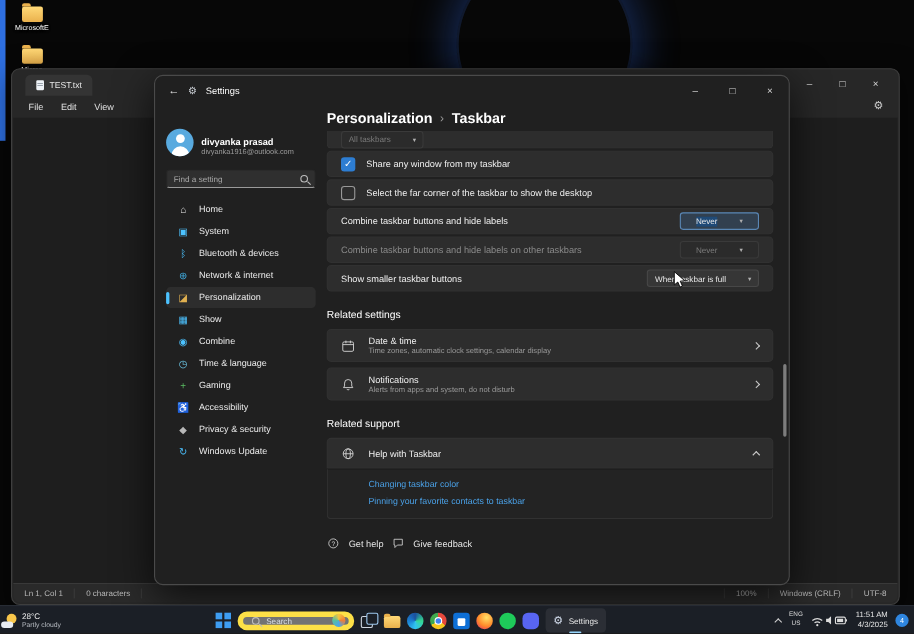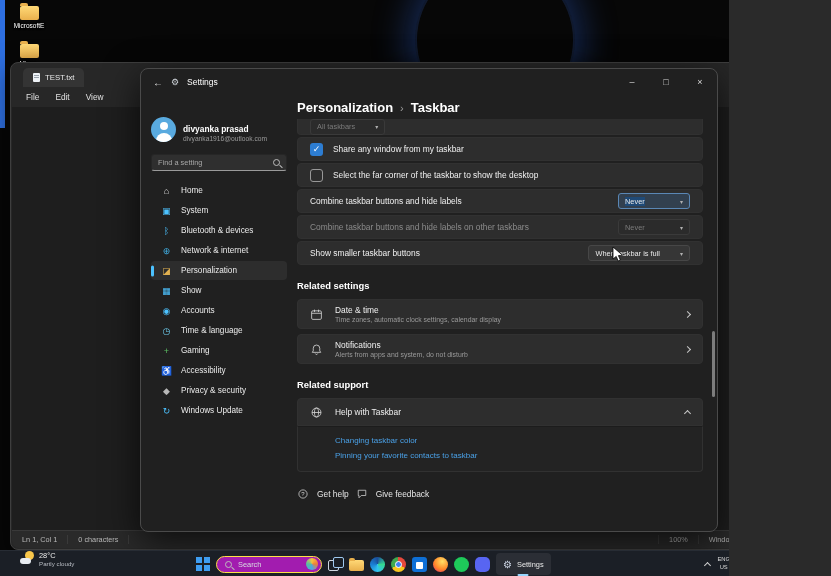--- a/index.html
+++ b/index.html
@@ -1,17 +1,17 @@
 <!DOCTYPE html>
 <html><head>
 <meta charset="utf-8">
 <style>
 *{margin:0;padding:0;box-sizing:border-box}
 html,body{background:#2a2a2a}
-.screen{position:relative;width:729px;height:576px;background:#070707;overflow:hidden;font-family:"Liberation Sans",sans-serif;color:#eee}
+.screen{position:relative;width:831px;height:576px;background:#070707;overflow:hidden;font-family:"Liberation Sans",sans-serif;color:#eee}
 .glow{position:absolute;left:415px;top:-40px;width:160px;height:160px;border-radius:50%;box-shadow:0 0 34px 8px rgba(45,95,205,.38);border:2px solid rgba(60,110,220,.18)}
 .edge-strip{position:absolute;left:0;top:0;width:5px;height:128px;background:#2e6fe0}
 
 .desktop-icon{position:absolute;width:46px;text-align:center;color:#fff;font-size:6.5px;text-shadow:0 1px 2px #000,0 0 2px #000}
 .folder{width:19px;height:14px;margin:0 auto 2px;background:linear-gradient(#ffd977,#eab14d);border-radius:2px;position:relative}
 .folder::before{content:"";position:absolute;top:-3px;left:0;width:8px;height:3px;background:#eab14d;border-radius:2px 2px 0 0}
 
 .notepad{position:absolute;left:10px;top:62px;width:808px;height:488px;background:#272727;border:1px solid #3e3e3e;border-radius:8px;box-shadow:0 6px 24px rgba(0,0,0,.55)}
 .np-titlebar{height:24px;position:relative;display:flex;align-items:flex-end}
 .np-tab{margin-left:12px;height:19px;display:flex;align-items:center;gap:5px;background:#343434;border-radius:5px 5px 0 0;padding:0 10px;font-size:7.8px;color:#e8e8e8}
@@ -54,56 +54,56 @@
 .nav-icon{width:11px;text-align:center;font-size:9px;flex:none}
 
 .main{position:absolute;left:156px;top:26px;right:10px;bottom:0;padding-right:4px}
 .breadcrumb{margin-top:5px;font-size:13px;font-weight:bold;color:#fff;display:flex;gap:7px;align-items:center}
 .breadcrumb .sep{color:#9a9a9a;font-weight:normal;font-size:11px}
 .rows{margin-top:4px}
 .row{height:24px;background:#2d2d2d;border:1px solid #313131;border-radius:4px;margin-bottom:2px;display:flex;align-items:center;padding:0 12px;font-size:8.4px;color:#f0f0f0}
 .row.clipped{height:16px;border-radius:0 0 4px 4px;border-top:none}
 .row.disabled{color:#8b8b8b}
 .row .label{flex:1;padding-right:8px}
-.dropdown{min-width:72px;height:16px;background:#363636;border:1px solid #474747;border-radius:3px;display:flex;align-items:center;justify-content:space-between;padding:0 6px;font-size:7.4px;color:#e8e8e8;gap:20px;white-space:nowrap}
+.dropdown{min-width:72px;height:16px;background:#363636;border:1px solid #474747;border-radius:3px;display:flex;align-items:center;justify-content:center;padding:0 6px;font-size:7.4px;color:#e8e8e8;gap:20px;white-space:nowrap}
 .row.disabled .dropdown{background:#2b2b2b;color:#7b7b7b;border-color:#3a3a3a}
 .dd-chev{font-size:6px;color:#b0b0b0}
 .dropdown.focused{background:#32404f;border-color:#5a87b5}
 .dropdown.focused .dd-value{background:#1f4a77}
 .cb{width:13px;height:13px;border-radius:3px;margin-right:10px;flex:none;display:flex;align-items:center;justify-content:center;font-size:9px;line-height:1}
 .cb.checked{color:#fff}
 .cb.unchecked{border:1px solid #989898;background:transparent}
-.section-heading{margin:15px 0 8px;font-size:9.4px;font-weight:bold;color:#fff}
+.section-heading{margin:15px 0 8px;font-size:9.4px;font-weight:normal;color:#fff}
 .card{height:30px;background:#2d2d2d;border:1px solid #313131;border-radius:4px;margin-bottom:5px;display:flex;align-items:center;padding:0 12px;gap:12px}
 .card-texts{flex:1}
 .card-title{font-size:8.4px;color:#f0f0f0}
 .card-sub{font-size:6.9px;color:#9a9a9a;margin-top:1.5px}
 .chev{width:5px;height:5px;border-right:1.3px solid #c8c8c8;border-bottom:1.3px solid #c8c8c8;flex:none}
 .chev.right{transform:rotate(-45deg)}
 .chev.up{transform:rotate(-135deg);margin-top:3px}
 .expander-head{height:28px;background:#2d2d2d;border:1px solid #313131;border-radius:4px 4px 0 0;display:flex;align-items:center;padding:0 12px;gap:12px}
 .exp-title{flex:1;font-size:8.4px;color:#f0f0f0}
 .expander-body{background:#232323;border:1px solid #313131;border-top:1px solid #1c1c1c;border-radius:0 0 4px 4px;padding:9px 12px 11px 37px;display:flex;flex-direction:column;gap:6px}
 .support-link{font-size:8px}
 .footer-links{margin-top:16px;display:flex;flex-direction:row;gap:7px}
 .footer-link{display:flex;align-items:center;gap:8px;font-size:8.4px;color:#e6e6e6}
 .icon-svg{display:inline-flex;flex:none}
 .scroll-thumb{position:absolute;right:2px;top:262px;width:3px;height:66px;background:#7d7d7d;border-radius:2px}
 
 .taskbar{position:absolute;left:0;bottom:0;width:831px;height:26px;background:#1b1f26;border-top:1px solid #272c34}
-.tb-weather{position:absolute;left:20px;top:0;height:26px;display:flex;align-items:flex-start;gap:5px}
+.tb-weather{position:absolute;left:1px;top:0;height:26px;display:flex;align-items:center;gap:5px}
 .weather-icon{width:14px;height:13px;position:relative;flex:none}
 .weather-icon::before{content:"";position:absolute;top:0;right:0;width:9px;height:9px;border-radius:50%;background:#f8c64a}
 .weather-icon::after{content:"";position:absolute;left:0;bottom:0;width:11px;height:6px;border-radius:3px;background:#e8ecf2}
 .tb-temp{font-size:7.4px;color:#eee;line-height:1.25}
 .tb-cond{font-size:6.2px;color:#b9bdc4}
 .tb-center{position:absolute;left:196px;top:0;height:26px;display:flex;align-items:center;gap:6px}
 .start{width:14px;height:14px;display:grid;grid-template-columns:1fr 1fr;grid-template-rows:1fr 1fr;gap:1.5px;flex:none}
 .start i{background:#3e9df2}
-.search-pill{width:106px;height:17px;background:#a21caf;border:1px solid #fde047;border-radius:9px;display:flex;align-items:center;gap:6px;padding:0 3px 0 8px;flex:none}
+.search-pill{width:106px;height:17px;background:#737373;border:5px solid #fde047;border-radius:9px;display:flex;align-items:center;gap:6px;padding:0 3px 0 8px;flex:none}
 .search-pill .sp-label{font-size:7.4px;color:#d8dde3;flex:1}
 .search-ball{width:12px;height:12px;border-radius:50%;background:conic-gradient(#f6c33d,#ef7d36,#4aa6e8,#57c0a0,#f6c33d);flex:none}
 .tb-icon{width:15px;height:15px;position:relative;flex:none}
 .tv::before{content:"";position:absolute;left:0;top:3px;width:9px;height:9px;border:1.2px solid #cfd6e0;border-radius:2px}
 .tv::after{content:"";position:absolute;left:5px;top:0;width:9px;height:9px;border:1.2px solid #9fc9f0;border-radius:2px;background:#1b1f26}
 .tb-folder{width:15px;height:11px;margin-top:3px;background:linear-gradient(#ffd977,#e9b04c);border-radius:2px;position:relative}
 .tb-folder::before{content:"";position:absolute;top:-2.5px;left:0;width:6px;height:3px;background:#e9b04c;border-radius:2px 2px 0 0}
 .ic{width:15px;height:15px;border-radius:50%;flex:none;position:relative}
 .ic-microsoft-edge{background:conic-gradient(from 180deg,#31c3f0,#1a7fd4,#1b4f9c,#35d890,#31c3f0)}
 .ic-google-chrome{background:conic-gradient(#e6483c 0 120deg,#f7c51e 120deg 240deg,#3fa94e 240deg 360deg)}
@@ -220,21 +220,21 @@
             <span class="accent-pill" style="background: rgb(76, 194, 255);"></span>
             <span class="nav-icon" style="color: rgb(224, 176, 80);">◪</span>
             <span>Personalization</span>
           </div>
           <div class="nav-item">
             <span class="nav-icon" style="color: rgb(76, 194, 255);">▦</span>
             <span>Show</span>
           </div>
           <div class="nav-item">
             <span class="nav-icon" style="color: rgb(76, 194, 255);">◉</span>
-            <span>Accounts</span>
+            <span>Combine</span>
           </div>
           <div class="nav-item">
             <span class="nav-icon" style="color: rgb(108, 200, 232);">◷</span>
             <span>Time &amp; language</span>
           </div>
           <div class="nav-item">
             <span class="nav-icon" style="color: rgb(91, 191, 99);">+</span>
             <span>Gaming</span>
           </div>
           <div class="nav-item">

